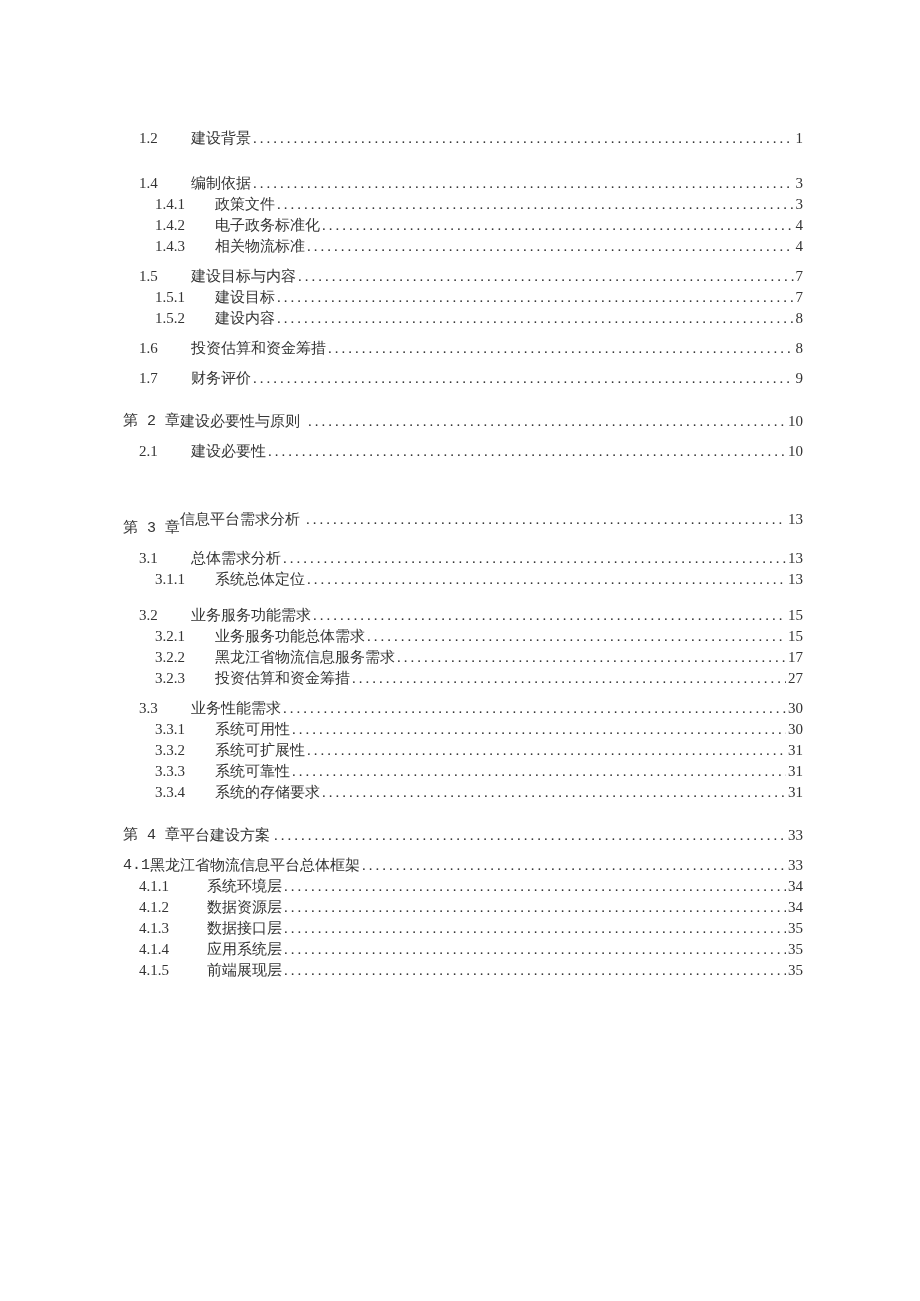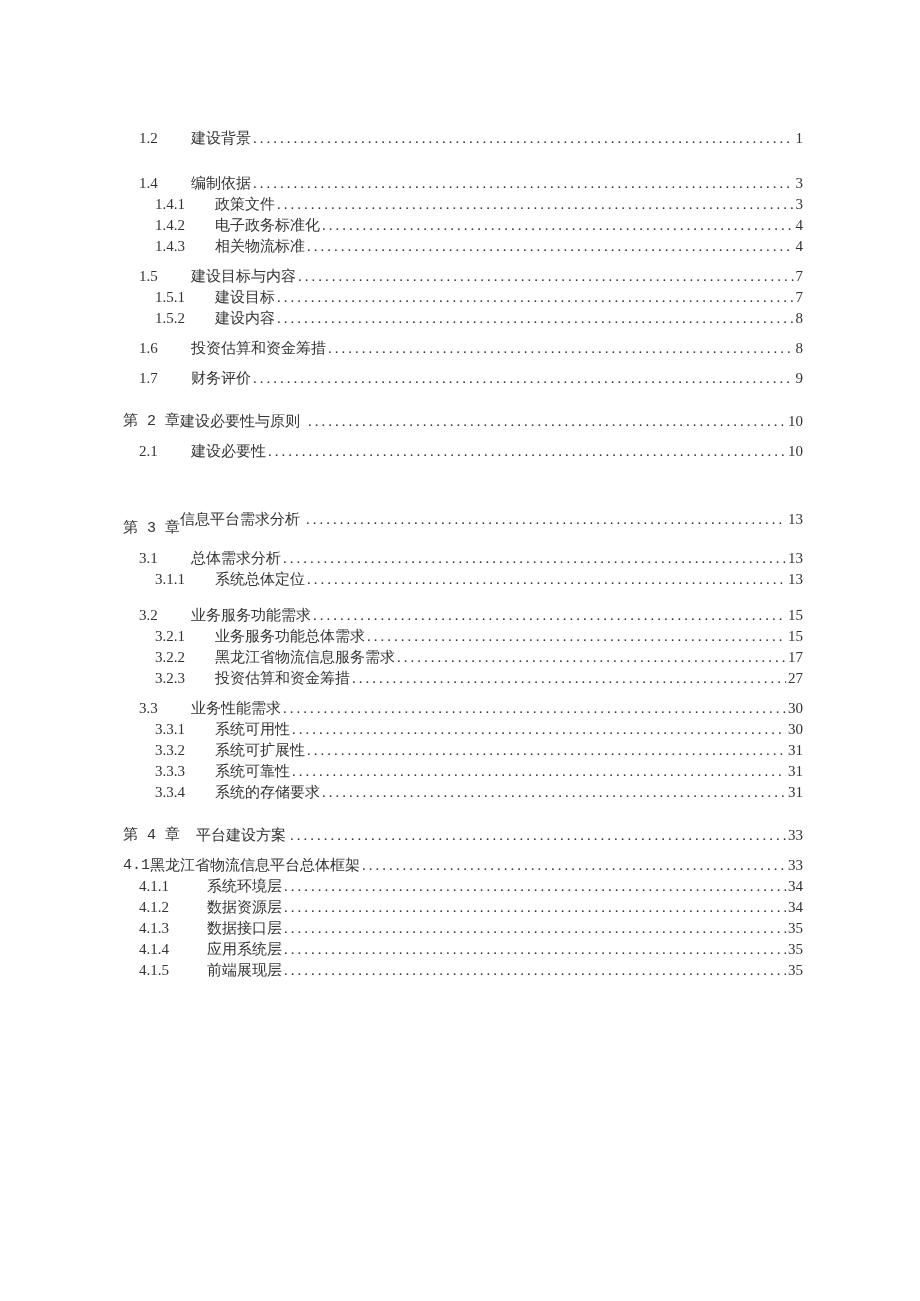--- a/index.html
+++ b/index.html
@@ -229,21 +229,21 @@
     </div>
     <div style="height: 6px;"></div>
     <div class="row lvl2">
       <span class="num w-l2">3.3.4</span>
       <span class="title">系统的存储要求</span>
       <span class="dots"></span>
       <span class="pg">31</span>
     </div>
     <div style="height: 28px;"></div>
     <div class="row lvl0">
-      <span class="num w-ch" style="width: auto; margin-right: 16px;">第 4 章</span>
+      <span class="num w-ch" style="width: auto; margin-right: 0px;">第 4 章</span>
       <span class="title" style="margin-right: 2px;">平台建设方案</span>
       <span class="dots"></span>
       <span class="pg">33</span>
     </div>
     <div style="height: 15px;"></div>
     <div class="row lvl0">
       <span class="num w-ch">4.1</span>
       <span class="title">黑龙江省物流信息平台总体框架</span>
       <span class="dots"></span>
       <span class="pg">33</span>

